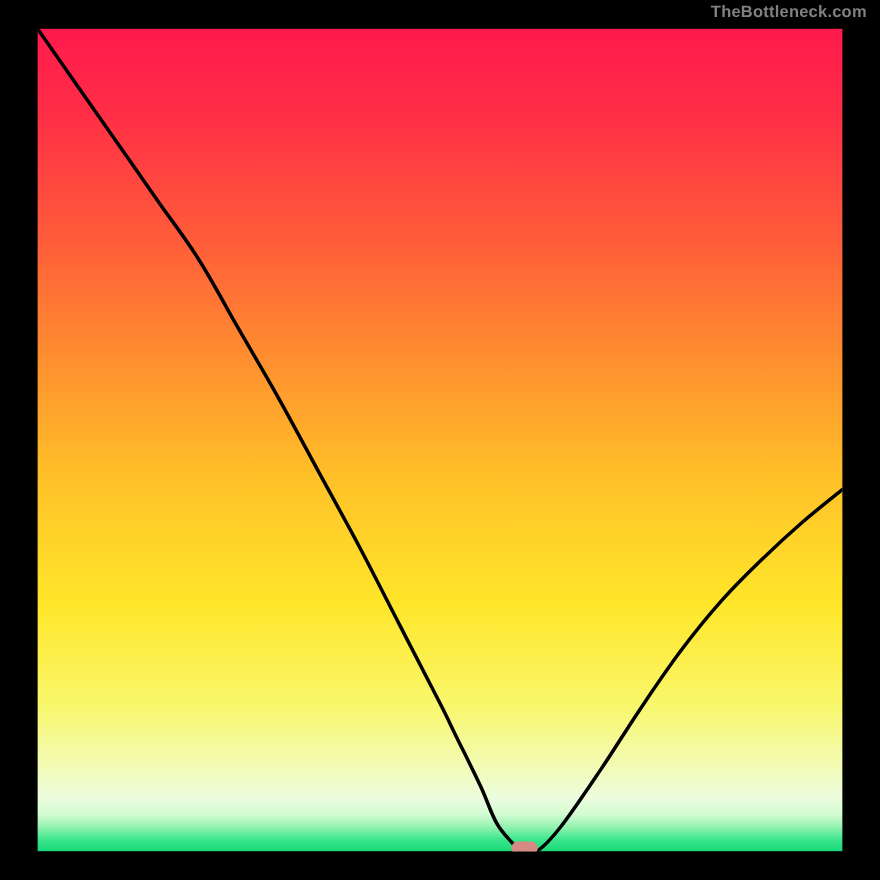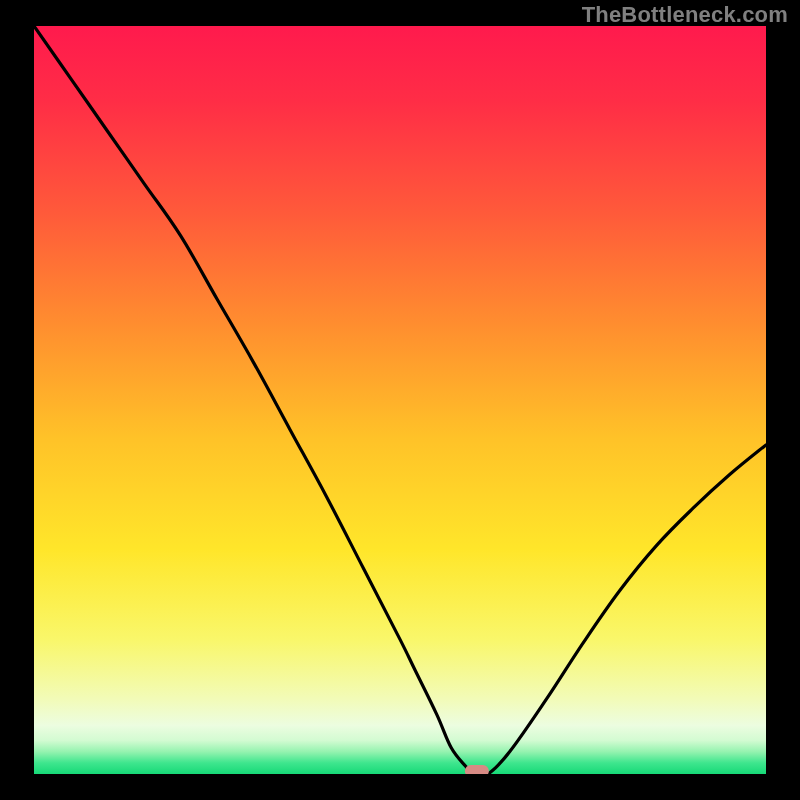--- a/index.html
+++ b/index.html
@@ -15,21 +15,21 @@
     position: relative;
     width: 800px;
     height: 800px;
     background: #000;
   }
   .watermark {
     position: absolute;
     top: 2px;
     right: 12px;
     color: #808080;
-    font-size: 22px;
+    font-size: 15px;
     font-weight: 600;
     letter-spacing: 0.2px;
     z-index: 10;
   }
   .plot-area {
     position: absolute;
     left: 34px;
     top: 26px;
     width: 732px;
     height: 748px;

